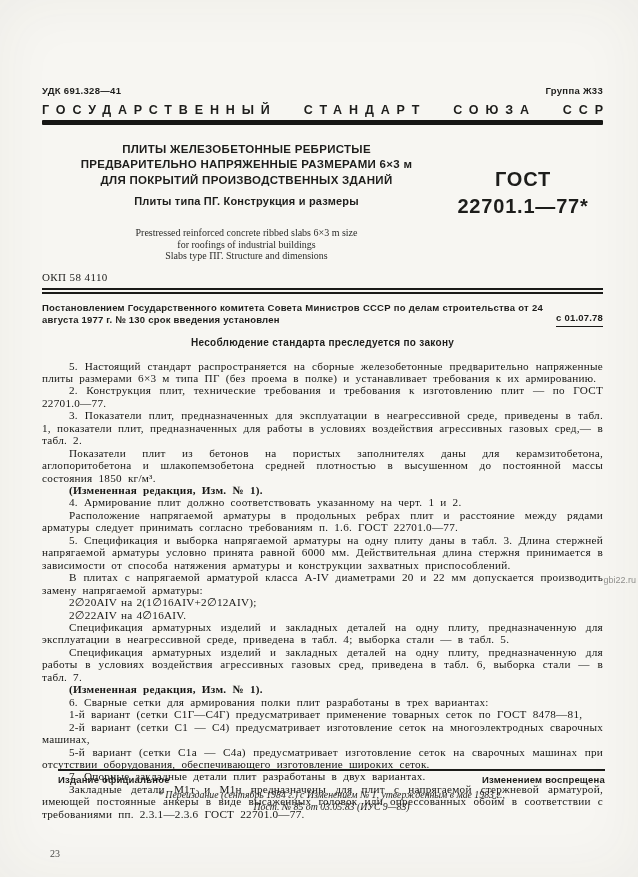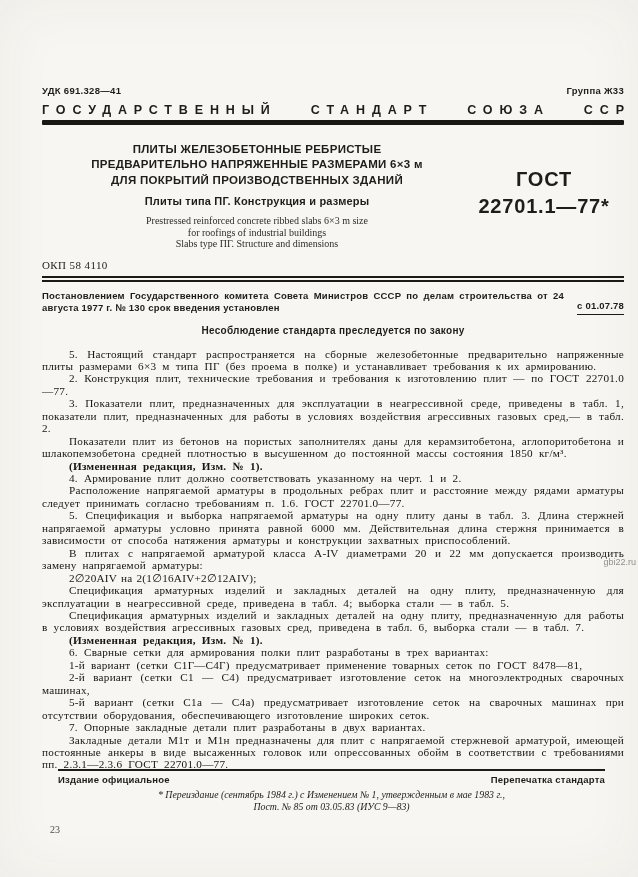--- a/index.html
+++ b/index.html
@@ -4,39 +4,39 @@
 <style>
   html,body{margin:0;padding:0;background:#e9e9e7;}
   .page{
     position:relative;
     width:638px;height:877px;
     background:#f7f6f2;
     box-shadow: inset 0 0 60px rgba(60,55,40,.05);
     overflow:hidden;
     color:#1d1d1b;
   }
-  .content{padding:85px 14px 0 42px;}
+  .content{padding:85px 35px 0 42px;}
 
   
   .meta-row{display:flex;justify-content:space-between;
     font:bold 9.5px/12px "Liberation Sans",sans-serif;letter-spacing:.3px;}
 
   
   .org-title{display:flex;justify-content:space-between;margin-top:6px;
     font:bold 12.5px/15px "Liberation Sans",sans-serif;white-space:nowrap;}
   .org-word{letter-spacing:.55em;}
   .org-word:last-child{margin-right:-.55em;}
   .rule-thick{height:4.5px;background:#171715;margin-top:2px;border-radius:1px;}
 
   
   .title-area{display:flex;margin-top:17px;}
   .title-left{flex:1;text-align:center;padding:0 6px 0 14px;}
   .t-line{font:bold 11.5px/15.5px "Liberation Sans",sans-serif;letter-spacing:.3px;}
   .subtitle{font:bold 11px/14px "Liberation Sans",sans-serif;margin-top:6px;letter-spacing:.2px;}
-  .en-lines{margin-top:7px;}
+  .en-lines{margin-top:19px;}
   .en-line{font:10px/11.5px "Liberation Serif",serif;color:#2c2c2a;}
   .title-right{width:160px;text-align:center;padding-top:24px;
     font:bold 20px/27px "Liberation Sans",sans-serif;letter-spacing:.8px;}
 
   .okp{font:11px/13px "Liberation Serif",serif;margin-top:9px;letter-spacing:.4px;}
   .rule-double{margin-top:4px;height:2px;border-top:2.5px solid #1a1a18;border-bottom:2.5px solid #1a1a18;}
 
   
   .decree{position:relative;margin-top:8px;text-align:justify;
     font:bold 9.5px/12.5px "Liberation Sans",sans-serif;letter-spacing:.2px;padding-right:60px;}
@@ -53,23 +53,23 @@
   .para.bold{font-weight:bold;}
   .para.formula{text-indent:0;padding-left:27px;text-align:left;word-spacing:1px;}
 
   
   .footer{position:absolute;left:58px;right:33px;top:769px;}
   .footer-rule{border-top:2px solid #1c1c1a;}
   .footer-row{display:flex;justify-content:space-between;margin-top:3px;
     font:bold 9.5px/12px "Liberation Sans",sans-serif;letter-spacing:.2px;}
   .footnote{margin-top:3px;text-align:center;
     font:italic 9.8px/12px "Liberation Serif",serif;color:#232321;}
-  .page-number{position:absolute;left:50px;top:824px;
+  .page-number{position:absolute;left:50px;top:848px;
     font:10px/12px "Liberation Serif",serif;color:#4a4a48;}
-  .watermark{position:absolute;right:2px;top:557px;
+  .watermark{position:absolute;right:2px;top:575px;
     font:9px/11px "Liberation Sans",sans-serif;color:#8f8f8c;text-align:right;}
 </style>
 </head>
 <body>
 
 <div class="page">
   <div class="content">
 
     <div class="meta-row">
       <span>УДК 691.328—41</span>
@@ -118,37 +118,38 @@
         <div class="para normal">5. Настоящий стандарт распространяется на сборные железобетонные предварительно напряженные плиты размерами 6×3 м типа ПГ (без проема в полке) и устанавливает требования к их армированию.</div>
         <div class="para normal">2. Конструкция плит, технические требования и требования к изготовлению плит — по ГОСТ 22701.0—77.</div>
         <div class="para normal">3. Показатели плит, предназначенных для эксплуатации в неагрессивной среде, приведены в табл. 1, показатели плит, предназначенных для работы в условиях воздействия агрессивных газовых сред,— в табл. 2.</div>
         <div class="para normal">Показатели плит из бетонов на пористых заполнителях даны для керамзитобетона, аглопоритобетона и шлакопемзобетона средней плотностью в высушенном до постоянной массы состояния 1850 кг/м³.</div>
         <div class="para bold">(Измененная редакция, Изм. № 1).</div>
         <div class="para normal">4. Армирование плит должно соответствовать указанному на черт. 1 и 2.</div>
         <div class="para normal">Расположение напрягаемой арматуры в продольных ребрах плит и расстояние между рядами арматуры следует принимать согласно требованиям п. 1.6. ГОСТ 22701.0—77.</div>
         <div class="para normal">5. Спецификация и выборка напрягаемой арматуры на одну плиту даны в табл. 3. Длина стержней напрягаемой арматуры условно принята равной 6000 мм. Действительная длина стержня принимается в зависимости от способа натяжения арматуры и конструкции захватных приспособлений.</div>
         <div class="para normal">В плитах с напрягаемой арматурой класса A-IV диаметрами 20 и 22 мм допускается производить замену напрягаемой арматуры:</div>
         <div class="para formula">2∅20AIV на 2(1∅16AIV+2∅12AIV);</div>
+        <div class="para formula">2∅22AIV на 4∅16AIV.</div>
         <div class="para normal">Спецификация арматурных изделий и закладных деталей на одну плиту, предназначенную для эксплуатации в неагрессивной среде, приведена в табл. 4; выборка стали — в табл. 5.</div>
         <div class="para normal">Спецификация арматурных изделий и закладных деталей на одну плиту, предназначенную для работы в условиях воздействия агрессивных газовых сред, приведена в табл. 6, выборка стали — в табл. 7.</div>
         <div class="para bold">(Измененная редакция, Изм. № 1).</div>
         <div class="para normal">6. Сварные сетки для армирования полки плит разработаны в трех вариантах:</div>
         <div class="para normal">1-й вариант (сетки С1Г—С4Г) предусматривает применение товарных сеток по ГОСТ 8478—81,</div>
         <div class="para normal">2-й вариант (сетки С1 — С4) предусматривает изготовление сеток на многоэлектродных сварочных машинах,</div>
         <div class="para normal">5-й вариант (сетки С1а — С4а) предусматривает изготовление сеток на сварочных машинах при отсутствии оборудования, обеспечивающего изготовление широких сеток.</div>
         <div class="para normal">7. Опорные закладные детали плит разработаны в двух вариантах.</div>
         <div class="para normal">Закладные детали М1т и М1н предназначены для плит с напрягаемой стержневой арматурой, имеющей постоянные анкеры в виде высаженных головок или опрессованных обойм в соответствии с требованиями пп. 2.3.1—2.3.6 ГОСТ 22701.0—77.</div>
       </div>
   </div>
 
   <div class="footer">
     <div class="footer-rule"></div>
     <div class="footer-row">
       <span>Издание официальное</span>
-      <span>Перепечатка стандарта</span>
+      <span>Изменением воспрещена</span>
     </div>
     <div class="footnote">
         <div class="fn-line">* Переиздание (сентябрь 1984 г.) с Изменением № 1, утвержденным в мае 1983 г.,</div>
         <div class="fn-line">Пост. № 85 от 03.05.83 (ИУС 9—83)</div>
       </div>
   </div>
 
   <div class="page-number">23</div>
   <div class="watermark">gbi22.ru</div>
 </div>

